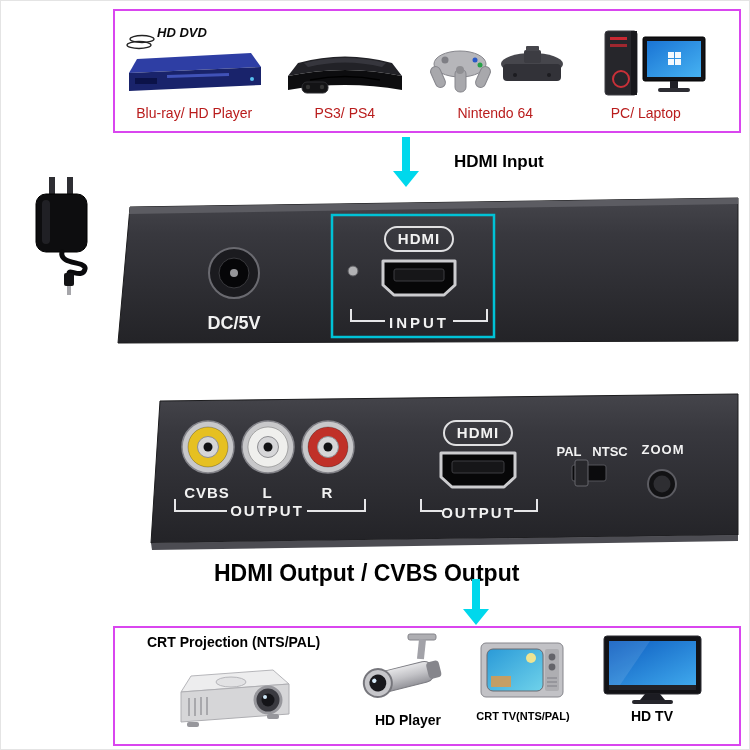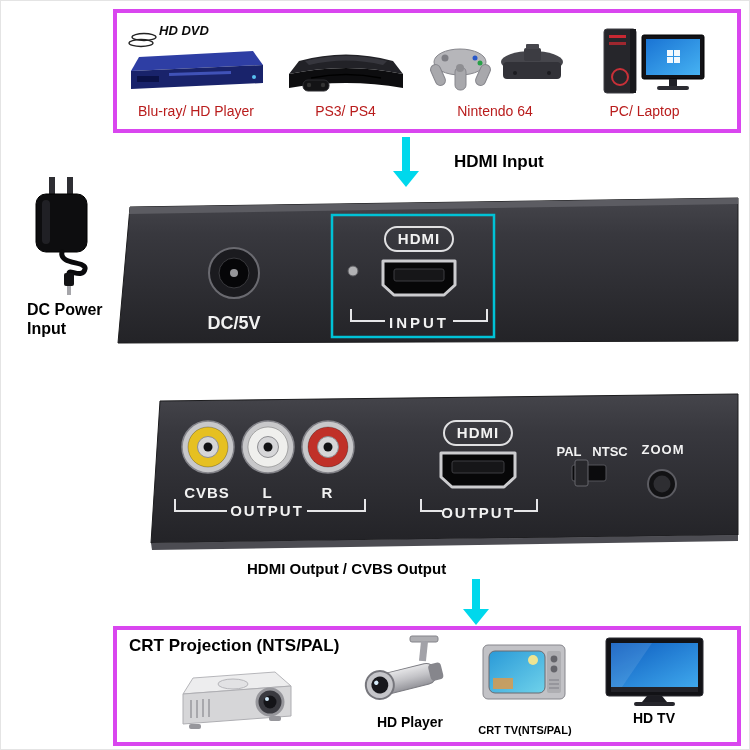--- a/index.html
+++ b/index.html
@@ -1,43 +1,43 @@
 <!DOCTYPE html>
 <html><head>
 <meta charset="utf-8">
 <style>
   * { margin:0; padding:0; box-sizing:border-box; }
   body { font-family:"Liberation Sans", sans-serif; background:#fff; }
   #stage { position:relative; width:750px; height:750px; background:#fff; border:1px solid #e4e4e4; overflow:hidden; }
 
-  .panel { position:absolute; border:4px solid #d946ef; background:#fff; }
+  .panel { position:absolute; border:2px solid #d946ef; background:#fff; }
   .top-panel { left:112px; top:8px; width:628px; height:124px; display:flex; align-items:flex-end; padding:0 18px 10px 4px; }
   .source-item { flex:1; display:flex; flex-direction:column; align-items:center; }
   .source-label { font-size:14px; color:#b91c1c; margin-top:2px; white-space:nowrap; }
 
   .red-label { position:absolute; color:#000000; font-weight:bold; }
   #hdmi-input-label { left:453px; top:151px; font-size:17px; }
   #dc-power-label { left:26px; top:299px; font-size:16px; width:96px; line-height:1.2; }
-  #output-label { left:213px; top:559px; font-size:15px;margin-left:33px; }
+  #output-label { left:213px; top:559px; font-size:23px; }
 
   .arrow { position:absolute; }
   #arrow-top { left:392px; top:136px; }
   #arrow-bottom { left:462px; top:578px; }
 
   .conv { position:absolute; left:0; }
   #conv-top { top:192px; }
   #conv-bottom { top:388px; }
   #power-adapter { position:absolute; left:8px; top:172px; }
 
   .bottom-panel { left:112px; top:625px; width:628px; height:120px; }
-  #proj-title { position:absolute; left:12px; top:6px; font-size:17px; font-weight:bold; color:#000; white-space:nowrap; }
+  #proj-title { position:absolute; left:32px; top:6px; font-size:14px; font-weight:bold; color:#000; white-space:nowrap; }
   #projector { position:absolute; left:58px; top:24px; }
   .out-item { position:absolute; display:flex; flex-direction:column; align-items:center; }
   #out-camera { left:238px; top:4px; width:110px; }
-  #out-crt { left:352px; top:12px; width:112px;gap:12px; }
+  #out-crt { left:352px; top:12px; width:112px; }
   #out-hdtv { left:482px; top:6px; width:110px; }
   .out-label { font-size:14px; font-weight:600; color:#000; margin-top:2px; white-space:nowrap; }
   #out-crt .out-label { font-size:11px; margin-top:8px; }
 
   svg text { font-family:"Liberation Sans", sans-serif; }
   .dev-lbl { fill:#f2f2f2; font-weight:bold; }
   .hddvd { font-style:italic; font-weight:900; font-size:13px; fill:#0a0a0a; }
 </style>
 </head>
 <body>
@@ -143,21 +143,20 @@
 
   <svg id="power-adapter" width="110" height="140" viewBox="0 0 110 140">
     <rect x="40" y="4" width="6" height="18" fill="#2e2e33"></rect>
     <rect x="58" y="4" width="6" height="18" fill="#2e2e33"></rect>
     <rect x="27" y="21" width="51" height="58" rx="10" fill="#0d0d0f" stroke="#000"></rect>
     <rect x="33" y="27" width="8" height="44" rx="4" fill="#26262b" opacity="0.8"></rect>
     <path d="M53,79 C50,92 78,88 76,96 C74,106 60,96 60,100" fill="none" stroke="#0a0a0c" stroke-width="5" stroke-linecap="round"></path>
     <rect x="55" y="100" width="10" height="13" rx="2" fill="#121214"></rect>
     <rect x="58" y="113" width="4" height="9" fill="#a6a6aa"></rect>
   </svg>
-  <div class="red-label" id="dc-power-label">DC Power Input</div>
 
   <svg class="conv" id="conv-top" width="750" height="160" viewBox="0 0 750 160">
     <defs>
       <linearGradient id="gBodyT" x1="0" y1="0" x2="0" y2="1">
         <stop offset="0" stop-color="#45454b"></stop>
           <stop offset="0.25" stop-color="#38383e"></stop>
           <stop offset="1" stop-color="#232327"></stop>
       </linearGradient>
     </defs>
     <polygon points="129,14 737,5 737,148 117,150" fill="url(#gBodyT)" stroke="#1c1c1e"></polygon>

